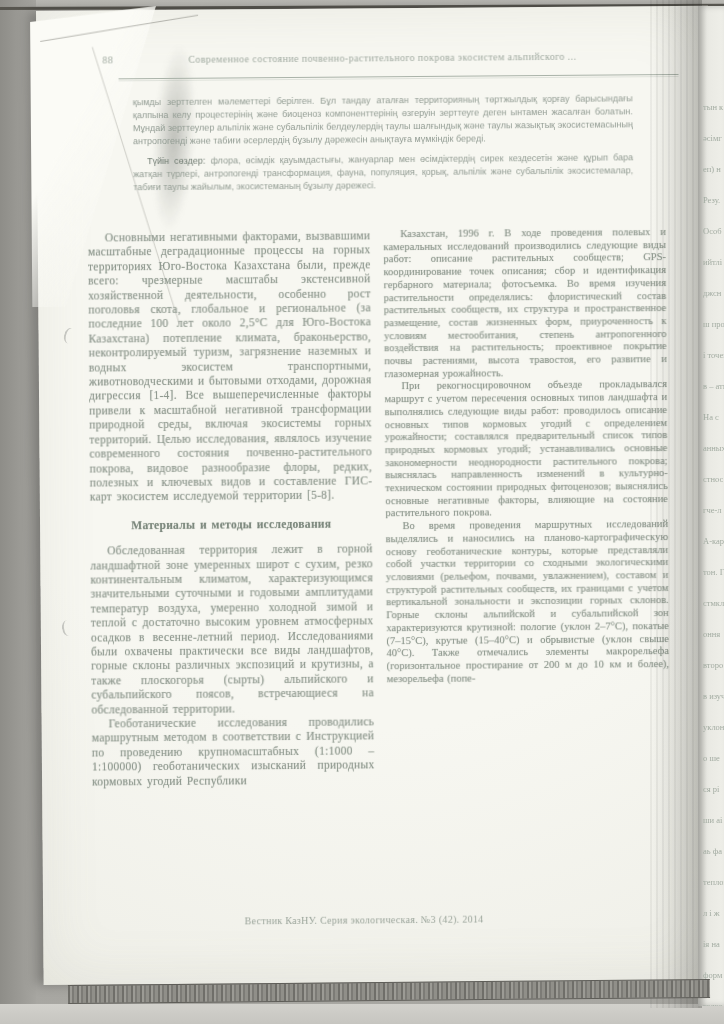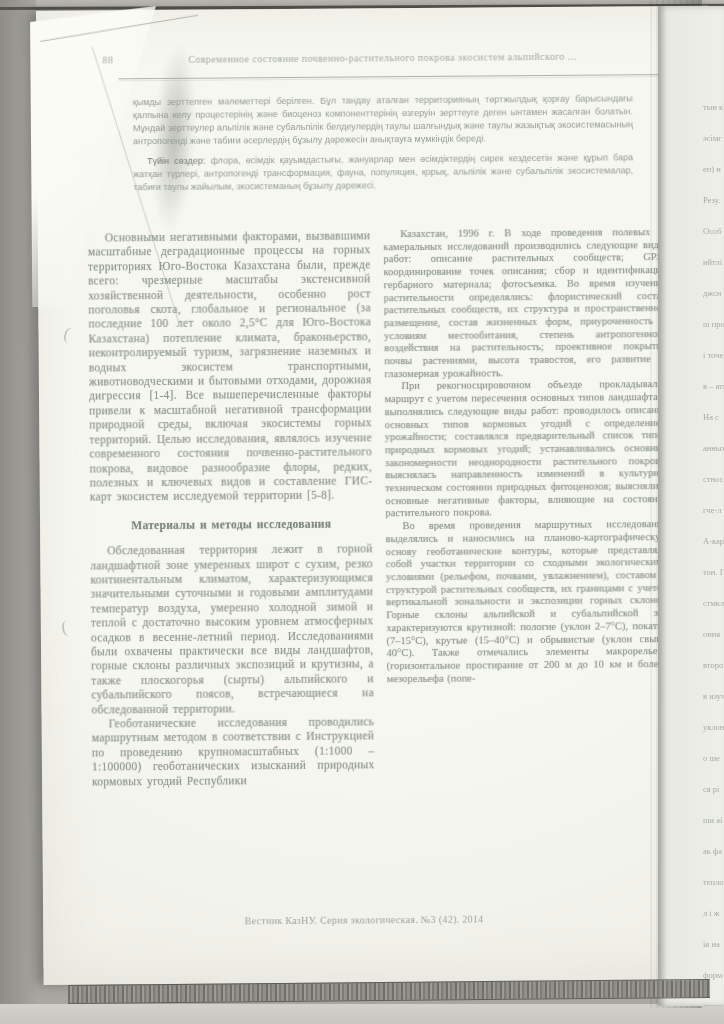--- a/index.html
+++ b/index.html
@@ -63,21 +63,21 @@
   .footer{position:absolute;top:906px;left:0;right:30px;text-align:center;
     font-size:10px;color:#9aa49a;letter-spacing:0.3px;}
 
   
   .spine{position:absolute;right:22px;top:0;width:52px;height:1008px;z-index:5;
     background:linear-gradient(90deg,rgba(80,80,75,0) 0%,rgba(80,80,75,0.10) 40%,rgba(55,55,50,0.30) 100%);}
   .spine-streaks{position:absolute;inset:0;
     background:repeating-linear-gradient(90deg,rgba(0,0,0,0.05) 0 2px,rgba(0,0,0,0) 2px 6px);}
   .nextpage{position:absolute;right:0;top:6px;width:26px;height:1000px;z-index:6;
     background:linear-gradient(90deg,#cfcfc9 0,#e9e9e3 9px,#efefe9 100%);
-    box-shadow:inset 4px 0 6px rgba(0,0,0,0.22);overflow:hidden;padding-left:40px;}
+    box-shadow:inset 4px 0 6px rgba(0,0,0,0.22);overflow:hidden;}
   .frags{padding:86px 0 0 5px;font-size:8.5px;line-height:31px;color:#a3aca2;
     white-space:nowrap;filter:blur(0.3px);}
 
   
   .stripes{position:absolute;left:68px;top:982px;width:642px;height:17px;z-index:7;
     transform:rotate(-0.55deg);
     background:repeating-linear-gradient(90deg,#6f6e69 0 2px,#9c9b95 2px 4px,#7c7b76 4px 6px,#908f89 6px 9px);
     border-top:1px solid #5e5d58;border-bottom:1px solid #5e5d58;}
   .bottom-light{position:absolute;left:0;top:1004px;width:724px;height:20px;
     background:linear-gradient(180deg,#d2d1cc 0,#c6c5c0 100%);z-index:4;}

